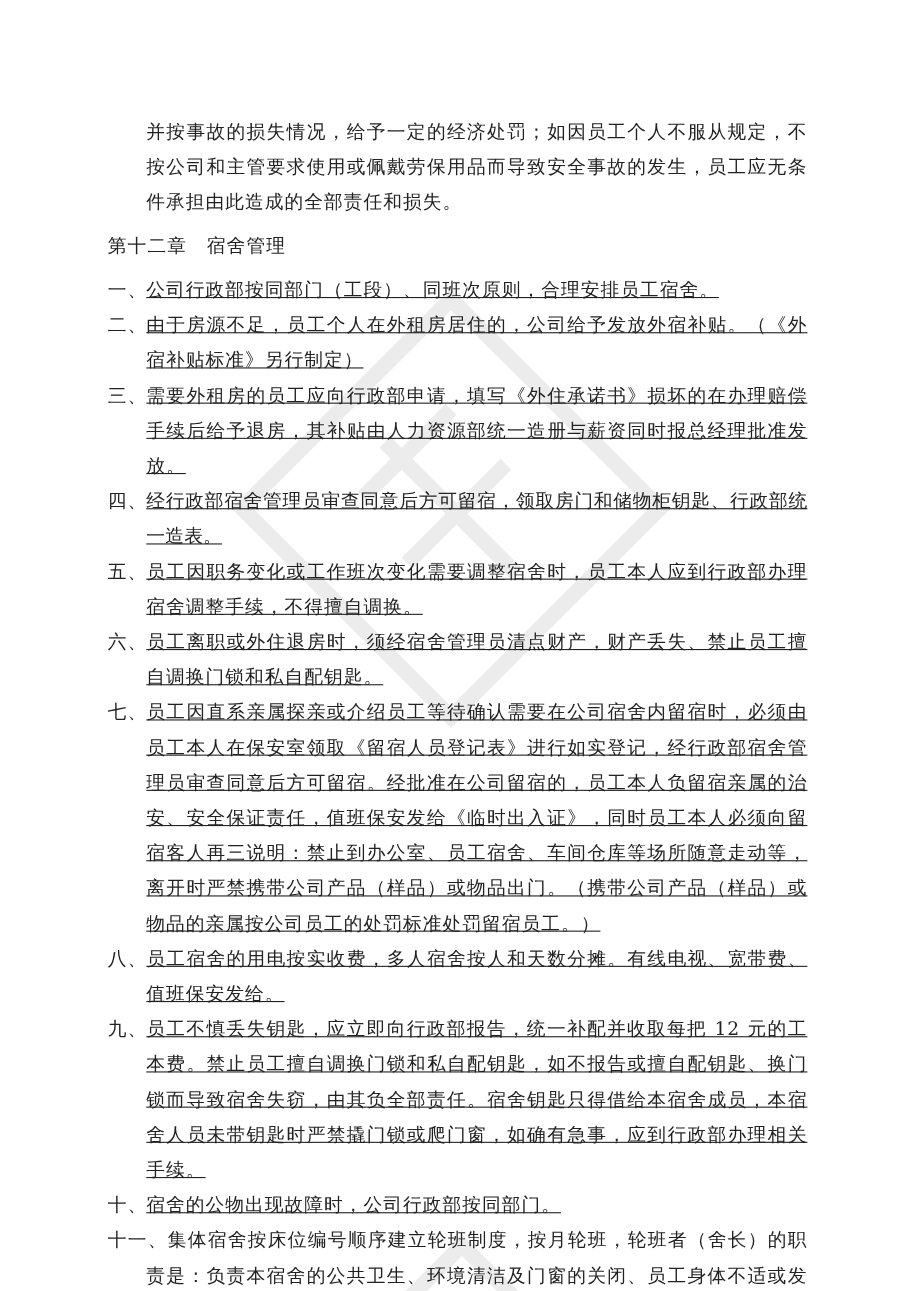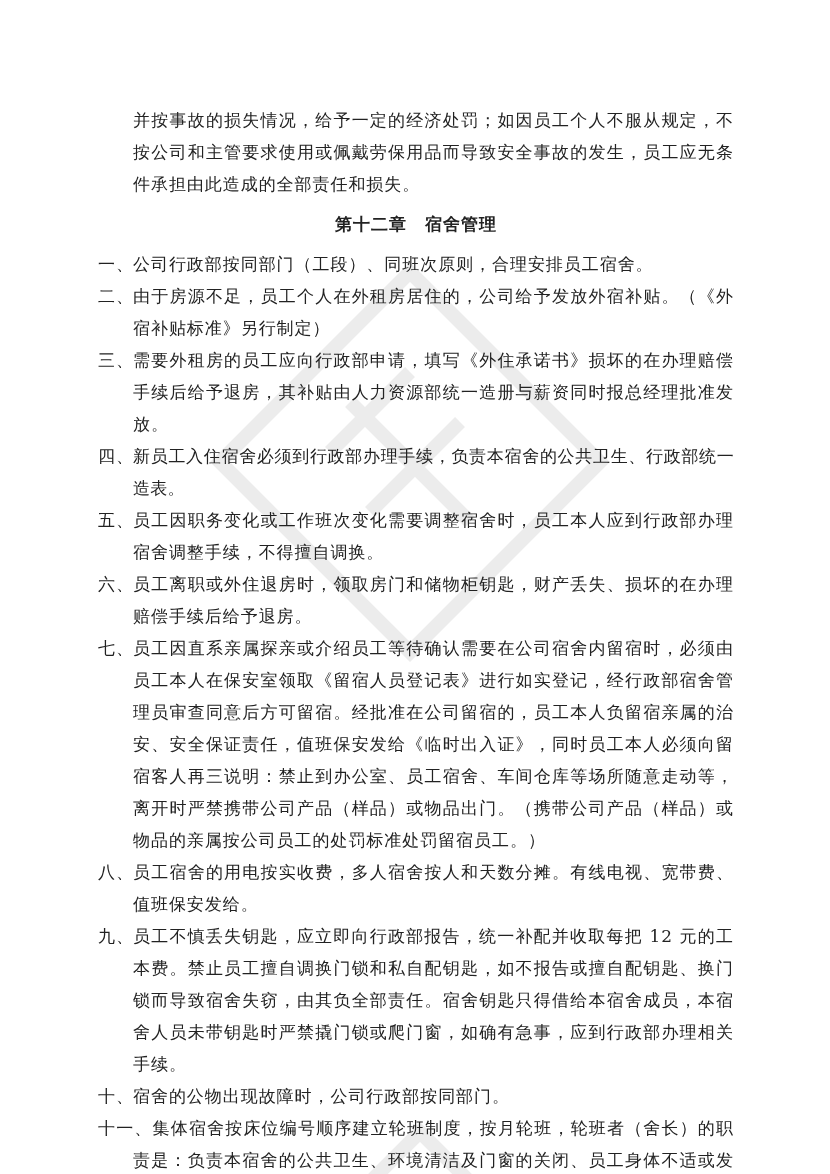--- a/index.html
+++ b/index.html
@@ -42,43 +42,43 @@
       line-height: 32px;
       letter-spacing: 0.95px;
       text-align: justify;
       margin: 0;
     }
     .lead-para {
       padding-left: 35px;
     }
     .chapter-title {
       font-family: "DejaVu Sans", "Liberation Sans", sans-serif;
-      font-weight: bold;
+      font-weight: normal;
       font-size: 17px;
       line-height: 32px;
-      text-align: center;
       margin: 8px 0 8px 0;
       letter-spacing: 1px;
       white-space: pre;
     }
     .item {
       display: flex;
       font-size: 17px;
       line-height: 32px;
       letter-spacing: 0.95px;
       margin: 0;
     }
     .item-num {
       flex: 0 0 auto;
       white-space: nowrap;
     }
     .item-num.w1 { width: 35px; }
     .item-text {
       flex: 1 1 auto;
       text-align: justify;
+      text-decoration: underline;
     }
   </style>
 </head>
 <body>
 
 <div class="page">
 
   <svg class="watermark" style="left:200px; top:240px;" width="420" height="420" viewBox="0 0 420 420">
     <path class="wm-stroke" d="M210 20 L400 210 L210 400 L20 210 Z"></path>
     <path class="wm-stroke" d="M150 150 L270 270 M170 260 L260 170 M130 200 L210 120"></path>
@@ -101,29 +101,29 @@
     <div class="item">
       <span class="item-num w1">二、</span>
       <span class="item-text">由于房源不足，员工个人在外租房居住的，公司给予发放外宿补贴。（《外宿补贴标准》另行制定）</span>
     </div>
     <div class="item">
       <span class="item-num w1">三、</span>
       <span class="item-text">需要外租房的员工应向行政部申请，填写《外住承诺书》损坏的在办理赔偿手续后给予退房，其补贴由人力资源部统一造册与薪资同时报总经理批准发放。</span>
     </div>
     <div class="item">
       <span class="item-num w1">四、</span>
-      <span class="item-text" style="letter-spacing:0.2px;">新员工入住宿舍必须到行政部办理手续，负责本宿舍的公共卫生、行政部统一造表。</span>
+      <span class="item-text" style="letter-spacing:0.2px;">经行政部宿舍管理员审查同意后方可留宿，领取房门和储物柜钥匙、行政部统一造表。</span>
     </div>
     <div class="item">
       <span class="item-num w1">五、</span>
       <span class="item-text">员工因职务变化或工作班次变化需要调整宿舍时，员工本人应到行政部办理宿舍调整手续，不得擅自调换。</span>
     </div>
     <div class="item">
       <span class="item-num w1">六、</span>
-      <span class="item-text">员工离职或外住退房时，领取房门和储物柜钥匙，财产丢失、损坏的在办理赔偿手续后给予退房。</span>
+      <span class="item-text">员工离职或外住退房时，须经宿舍管理员清点财产，财产丢失、禁止员工擅自调换门锁和私自配钥匙。</span>
     </div>
     <div class="item">
       <span class="item-num w1">七、</span>
       <span class="item-text">员工因直系亲属探亲或介绍员工等待确认需要在公司宿舍内留宿时，必须由员工本人在保安室领取《留宿人员登记表》进行如实登记，经行政部宿舍管理员审查同意后方可留宿。经批准在公司留宿的，员工本人负留宿亲属的治安、安全保证责任，值班保安发给《临时出入证》，同时员工本人必须向留宿客人再三说明：禁止到办公室、员工宿舍、车间仓库等场所随意走动等，离开时严禁携带公司产品（样品）或物品出门。（携带公司产品（样品）或物品的亲属按公司员工的处罚标准处罚留宿员工。）</span>
     </div>
     <div class="item">
       <span class="item-num w1">八、</span>
       <span class="item-text">员工宿舍的用电按实收费，多人宿舍按人和天数分摊。有线电视、宽带费、值班保安发给。</span>
     </div>
     <div class="item">

